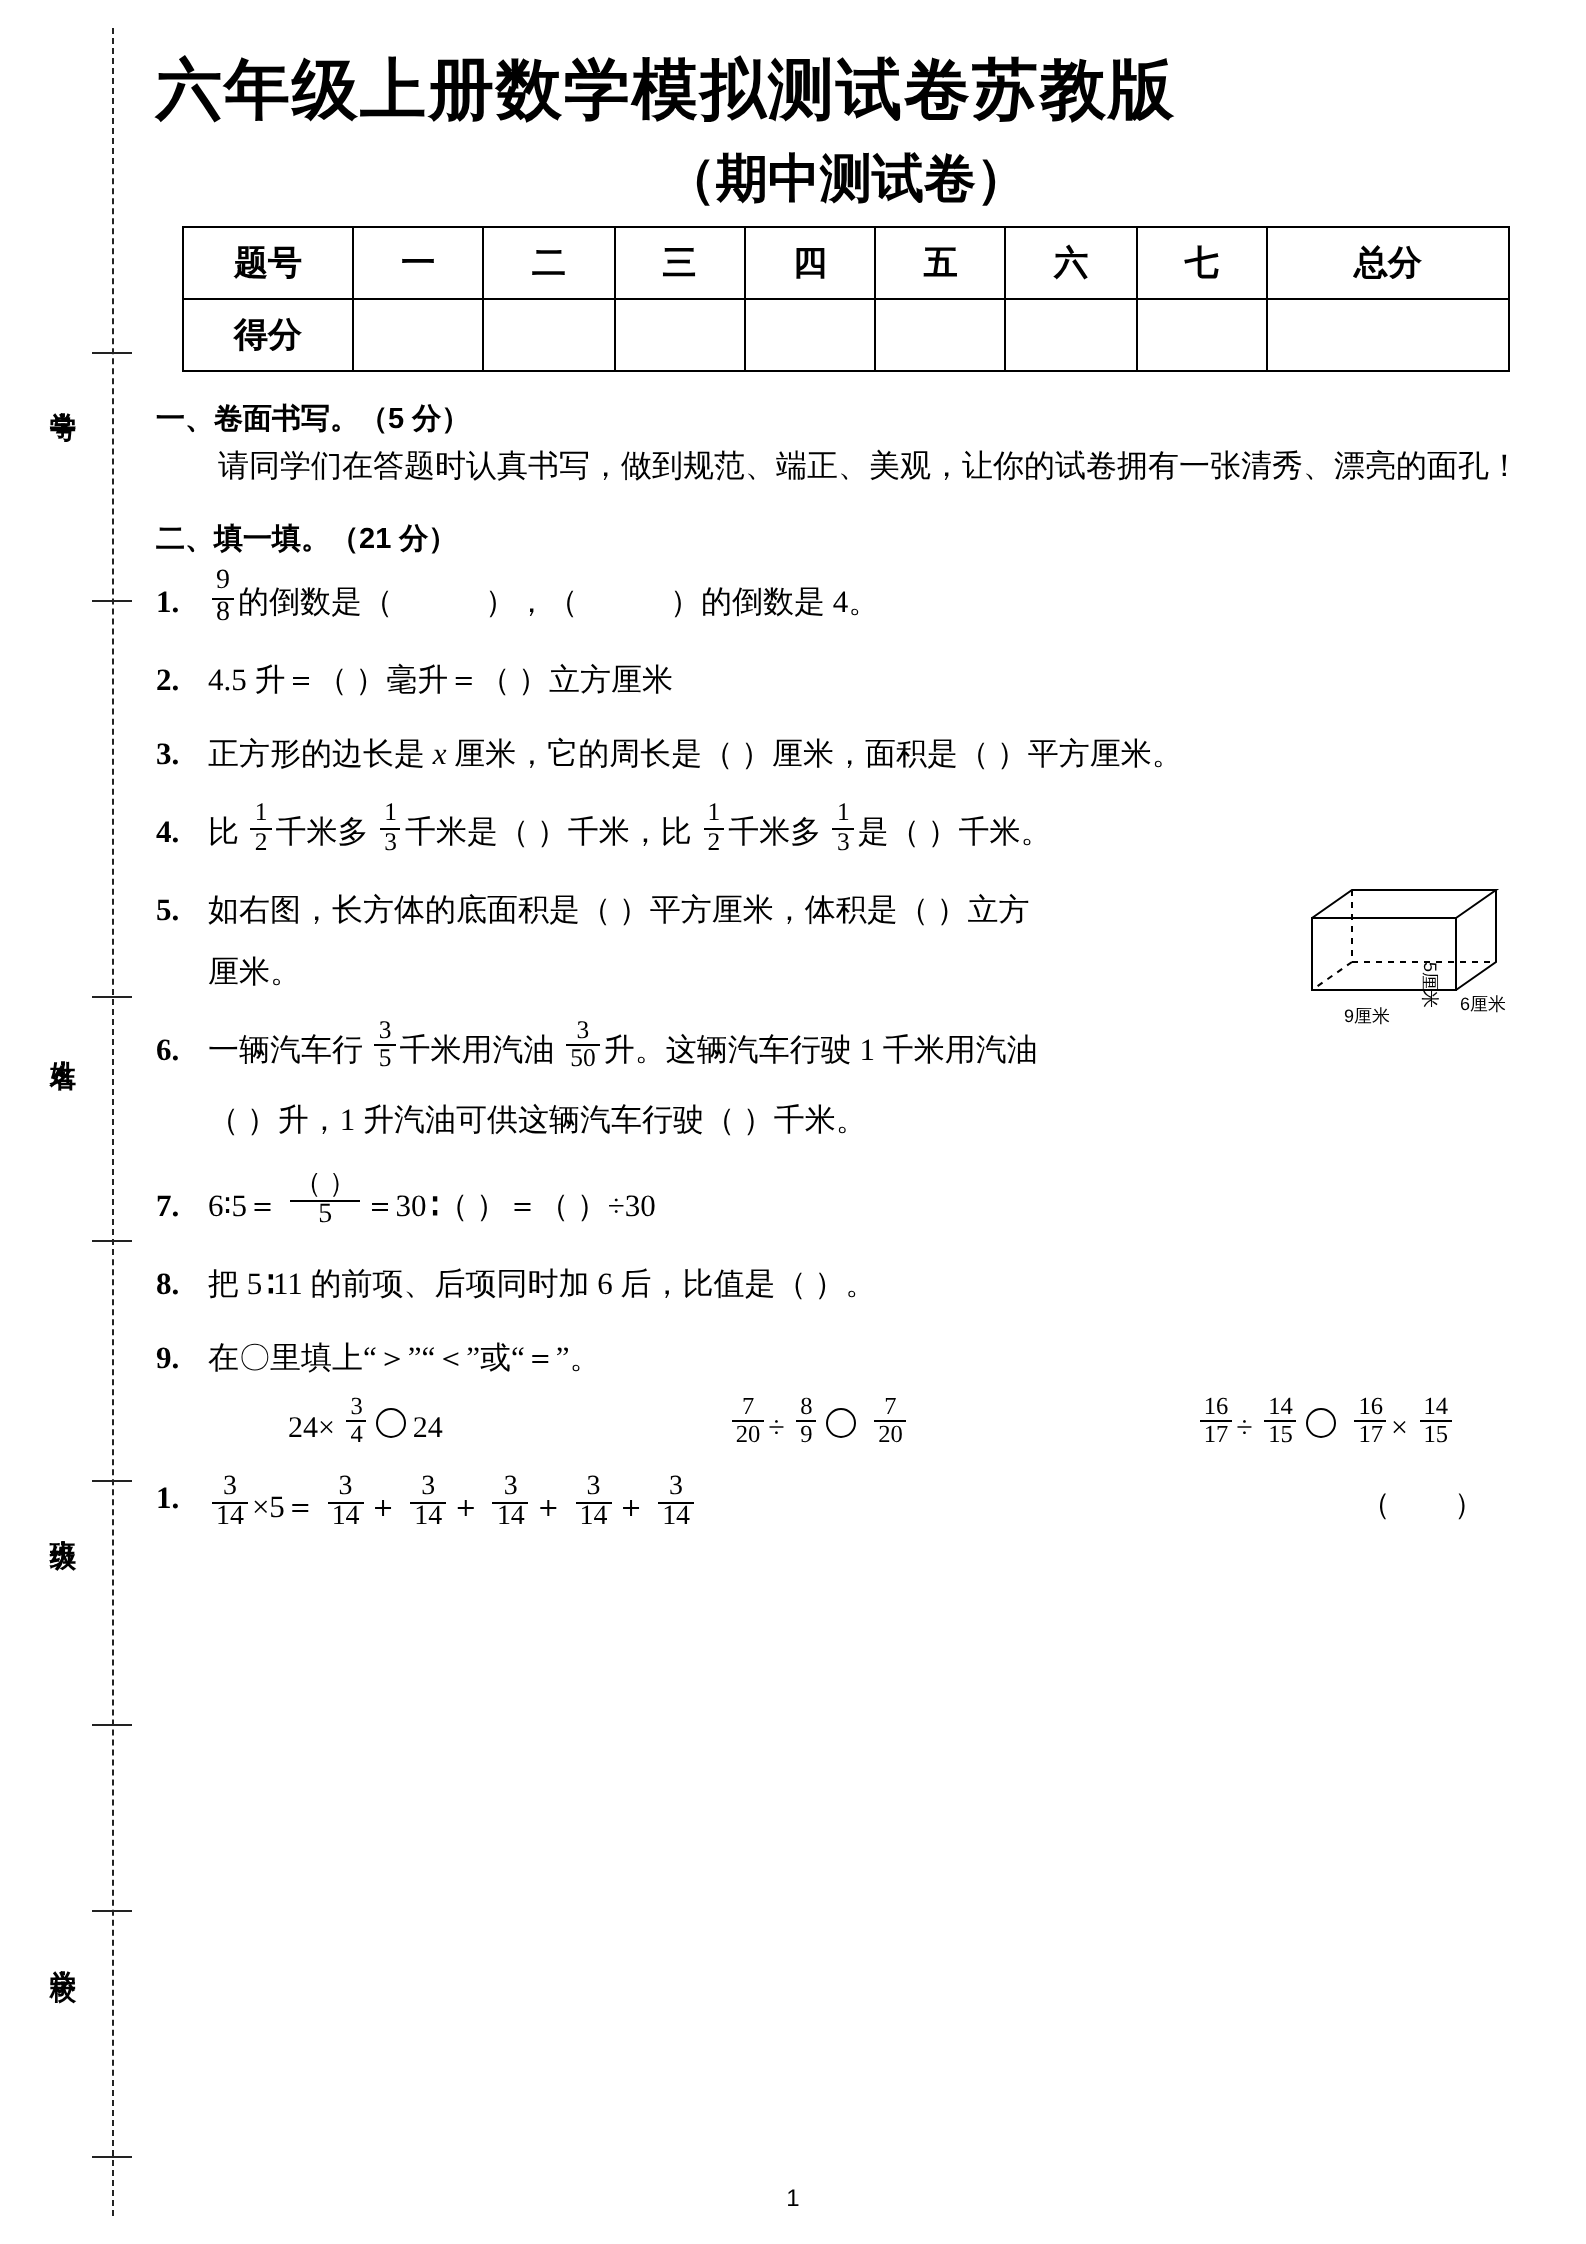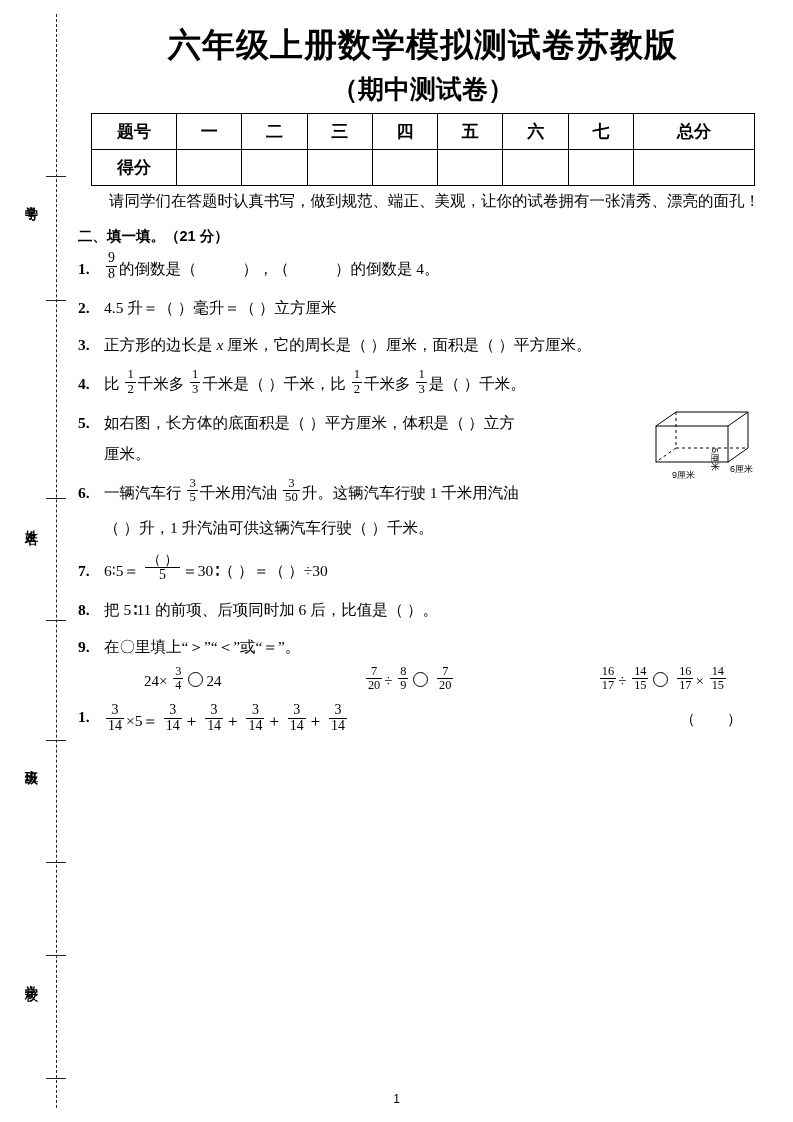--- a/index.html
+++ b/index.html
@@ -56,21 +56,21 @@
     position: absolute;
     left: 78px;
     top: 24px;
     width: 690px;
   }
   h1.title {
     margin: 0;
     font-family: "Liberation Sans", sans-serif;
     font-weight: bold;
     font-size: 33px;
-    text-align: center;
+    text-align: left;
     letter-spacing: 1px;
     line-height: 1.28;
   }
   h2.subtitle {
     margin: 6px 0 0 0;
     font-family: Liberation Serif, serif;
     font-weight: bold;
     font-size: 26px;
     text-align: center;
   }
@@ -247,20 +247,21 @@
         <td></td>
         <td></td>
         <td></td>
         <td></td>
         <td></td>
         <td></td>
       </tr>
     </tbody>
       </table>
 
+    <div class="sec-head">一、卷面书写。（5 分）</div>
     <p class="para">请同学们在答题时认真书写，做到规范、端正、美观，让你的试卷拥有一张清秀、漂亮的面孔！</p>
 
     <div class="sec-head">二、填一填。（21 分）</div>
 
     <div class="qlist">
 
       <div class="q" style="line-height:2.1;">
         <span class="num"><b>1.</b></span>
         <span class="frac big">
           <span class="n">9</span>

